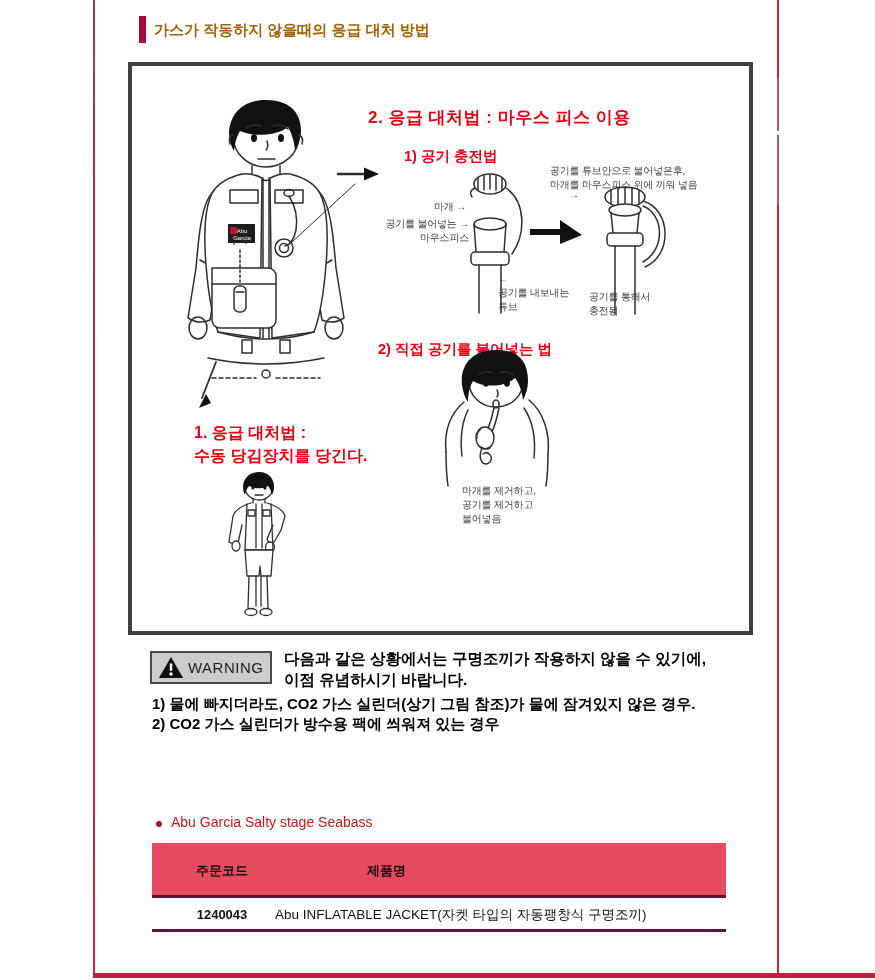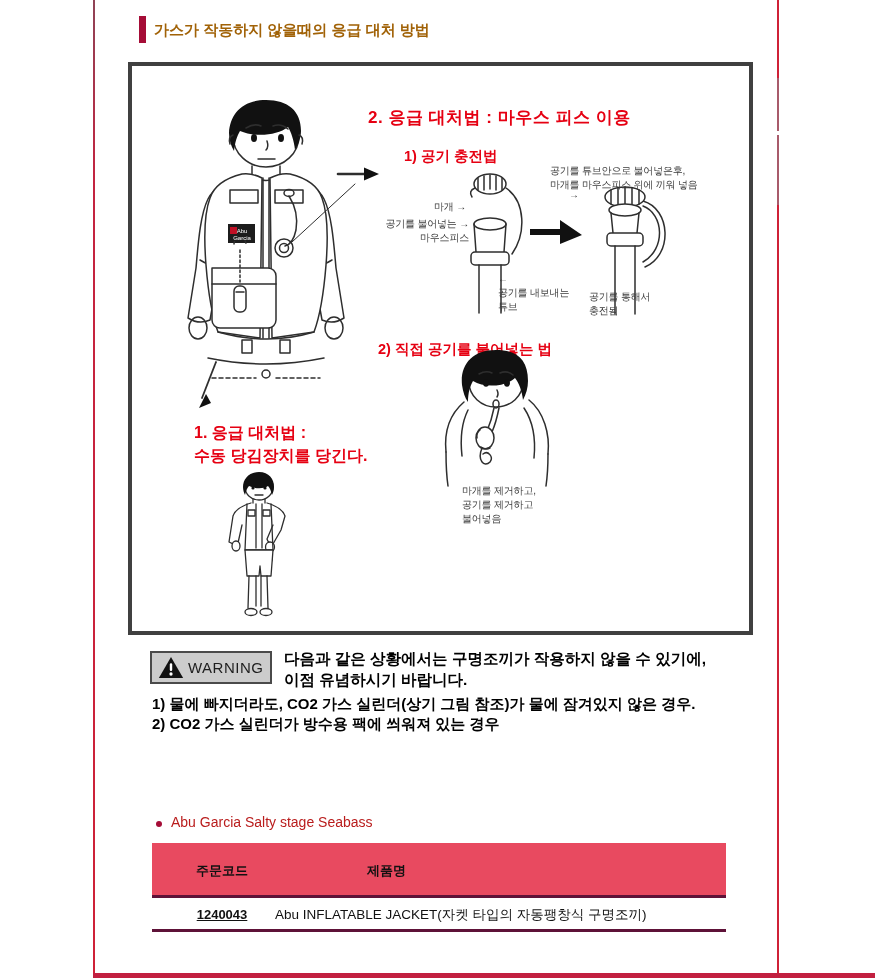--- a/index.html
+++ b/index.html
@@ -259,19 +259,19 @@
   <div class="abs bullet"></div>
   <div class="abs prod-label">Abu Garcia Salty stage Seabass</div>
 
   <div class="abs tbl">
     <div class="tbl-head">
       <div class="cell bold" style="left:10px;top:19px;width:120px;text-align:center;">주문코드</div>
       <div class="cell bold" style="left:215px;top:19px;width:120px;text-align:left;">제품명</div>
     </div>
     <div class="rule"></div>
     <div class="tbl-row">
-      <div class="cell bold" style="left:10px;top:9px;width:120px;text-align:center;text-decoration:underline;">1240043</div>
+      <div class="cell bold" style="left:10px;top:9px;width:120px;text-align:center;">1240043</div>
       <div class="cell" style="left:123px;top:8px;font-size:13.5px;white-space:nowrap;">Abu INFLATABLE JACKET(자켓 타입의 자동팽창식 구명조끼)</div>
     </div>
     <div class="rule"></div>
   </div>
 
 </div>
 
 </body></html>

